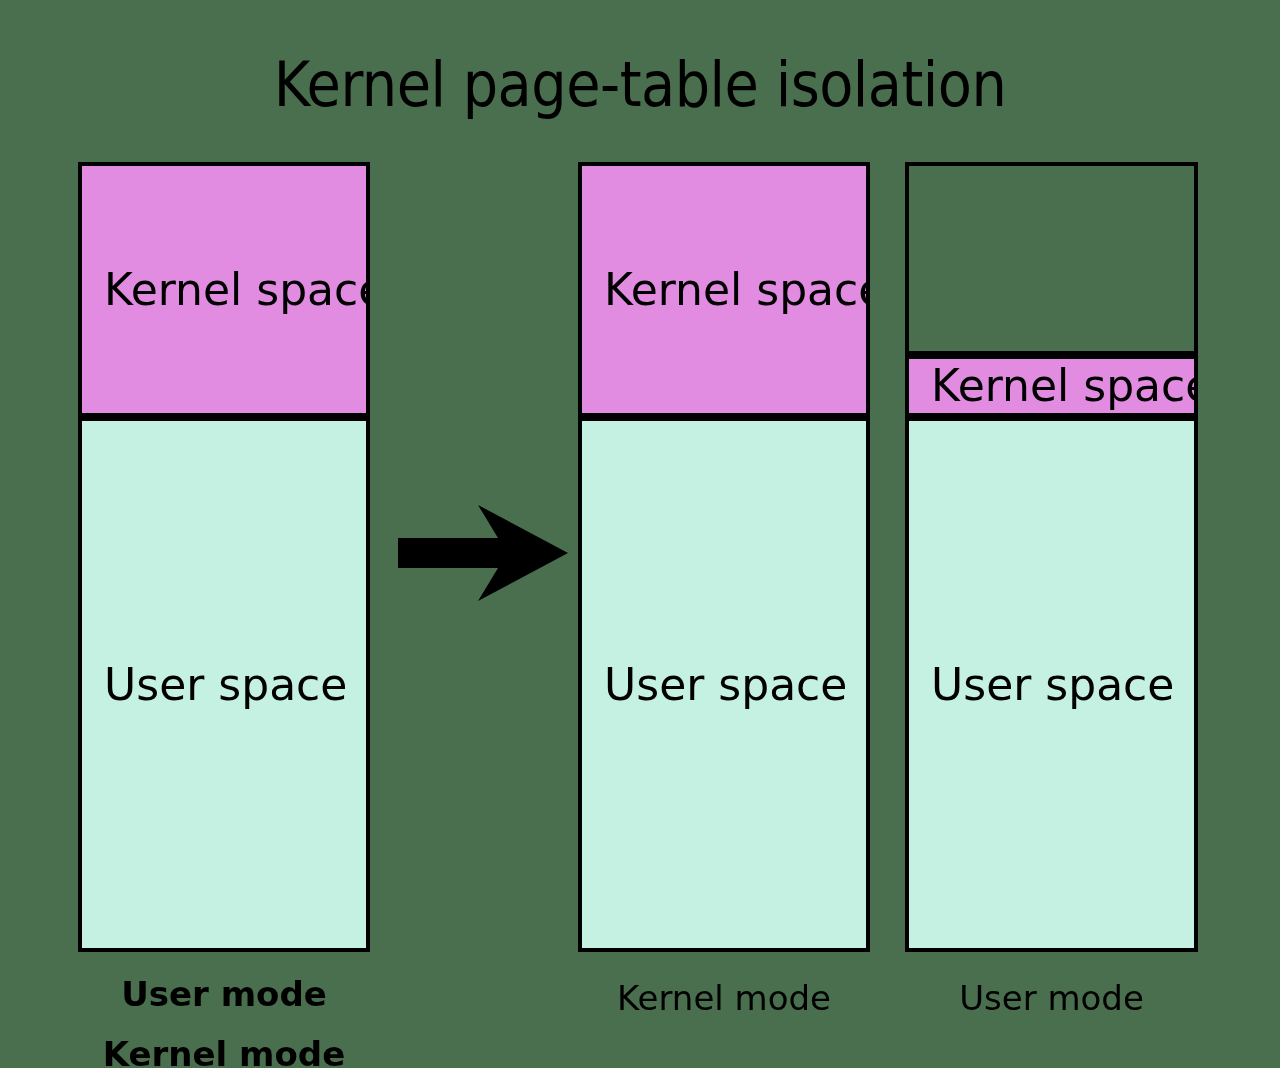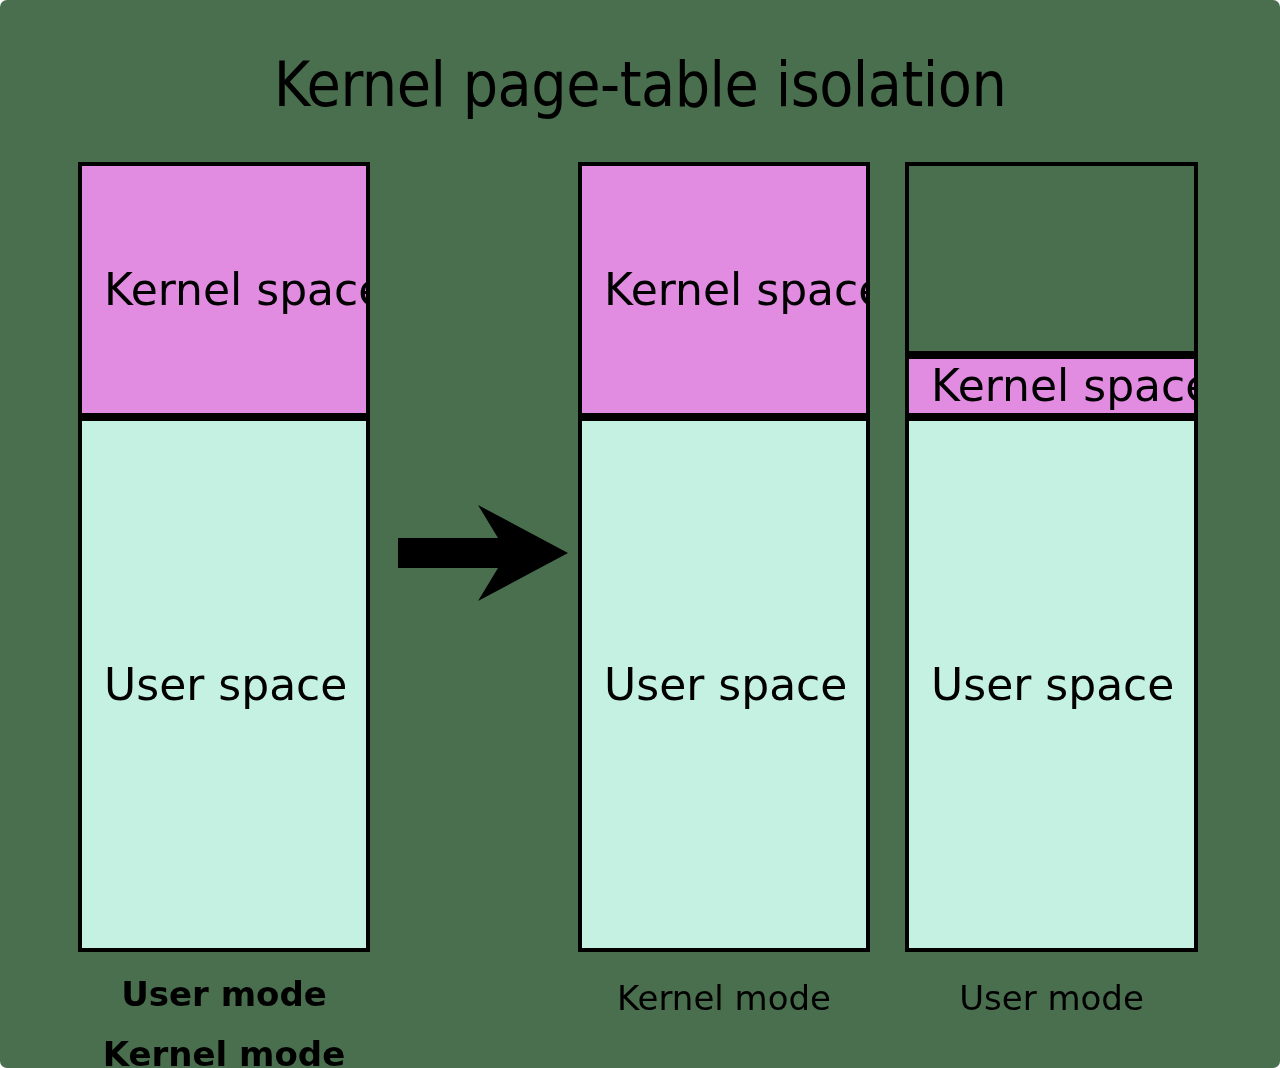--- a/index.html
+++ b/index.html
@@ -6,21 +6,20 @@
     margin: 0;
     padding: 0;
     background: #ffffff;
   }
   #canvas {
     position: relative;
     width: 1280px;
     height: 1068px;
     overflow: hidden;
     font-family: "DejaVu Sans", "Liberation Sans", sans-serif;
-    border-radius: 7px;
   }
   .bg {
     position: absolute;
     left: 0; top: 0;
     width: 1280px;
     height: 1068px;
   }
   .title {
     position: absolute;
     left: 0;

